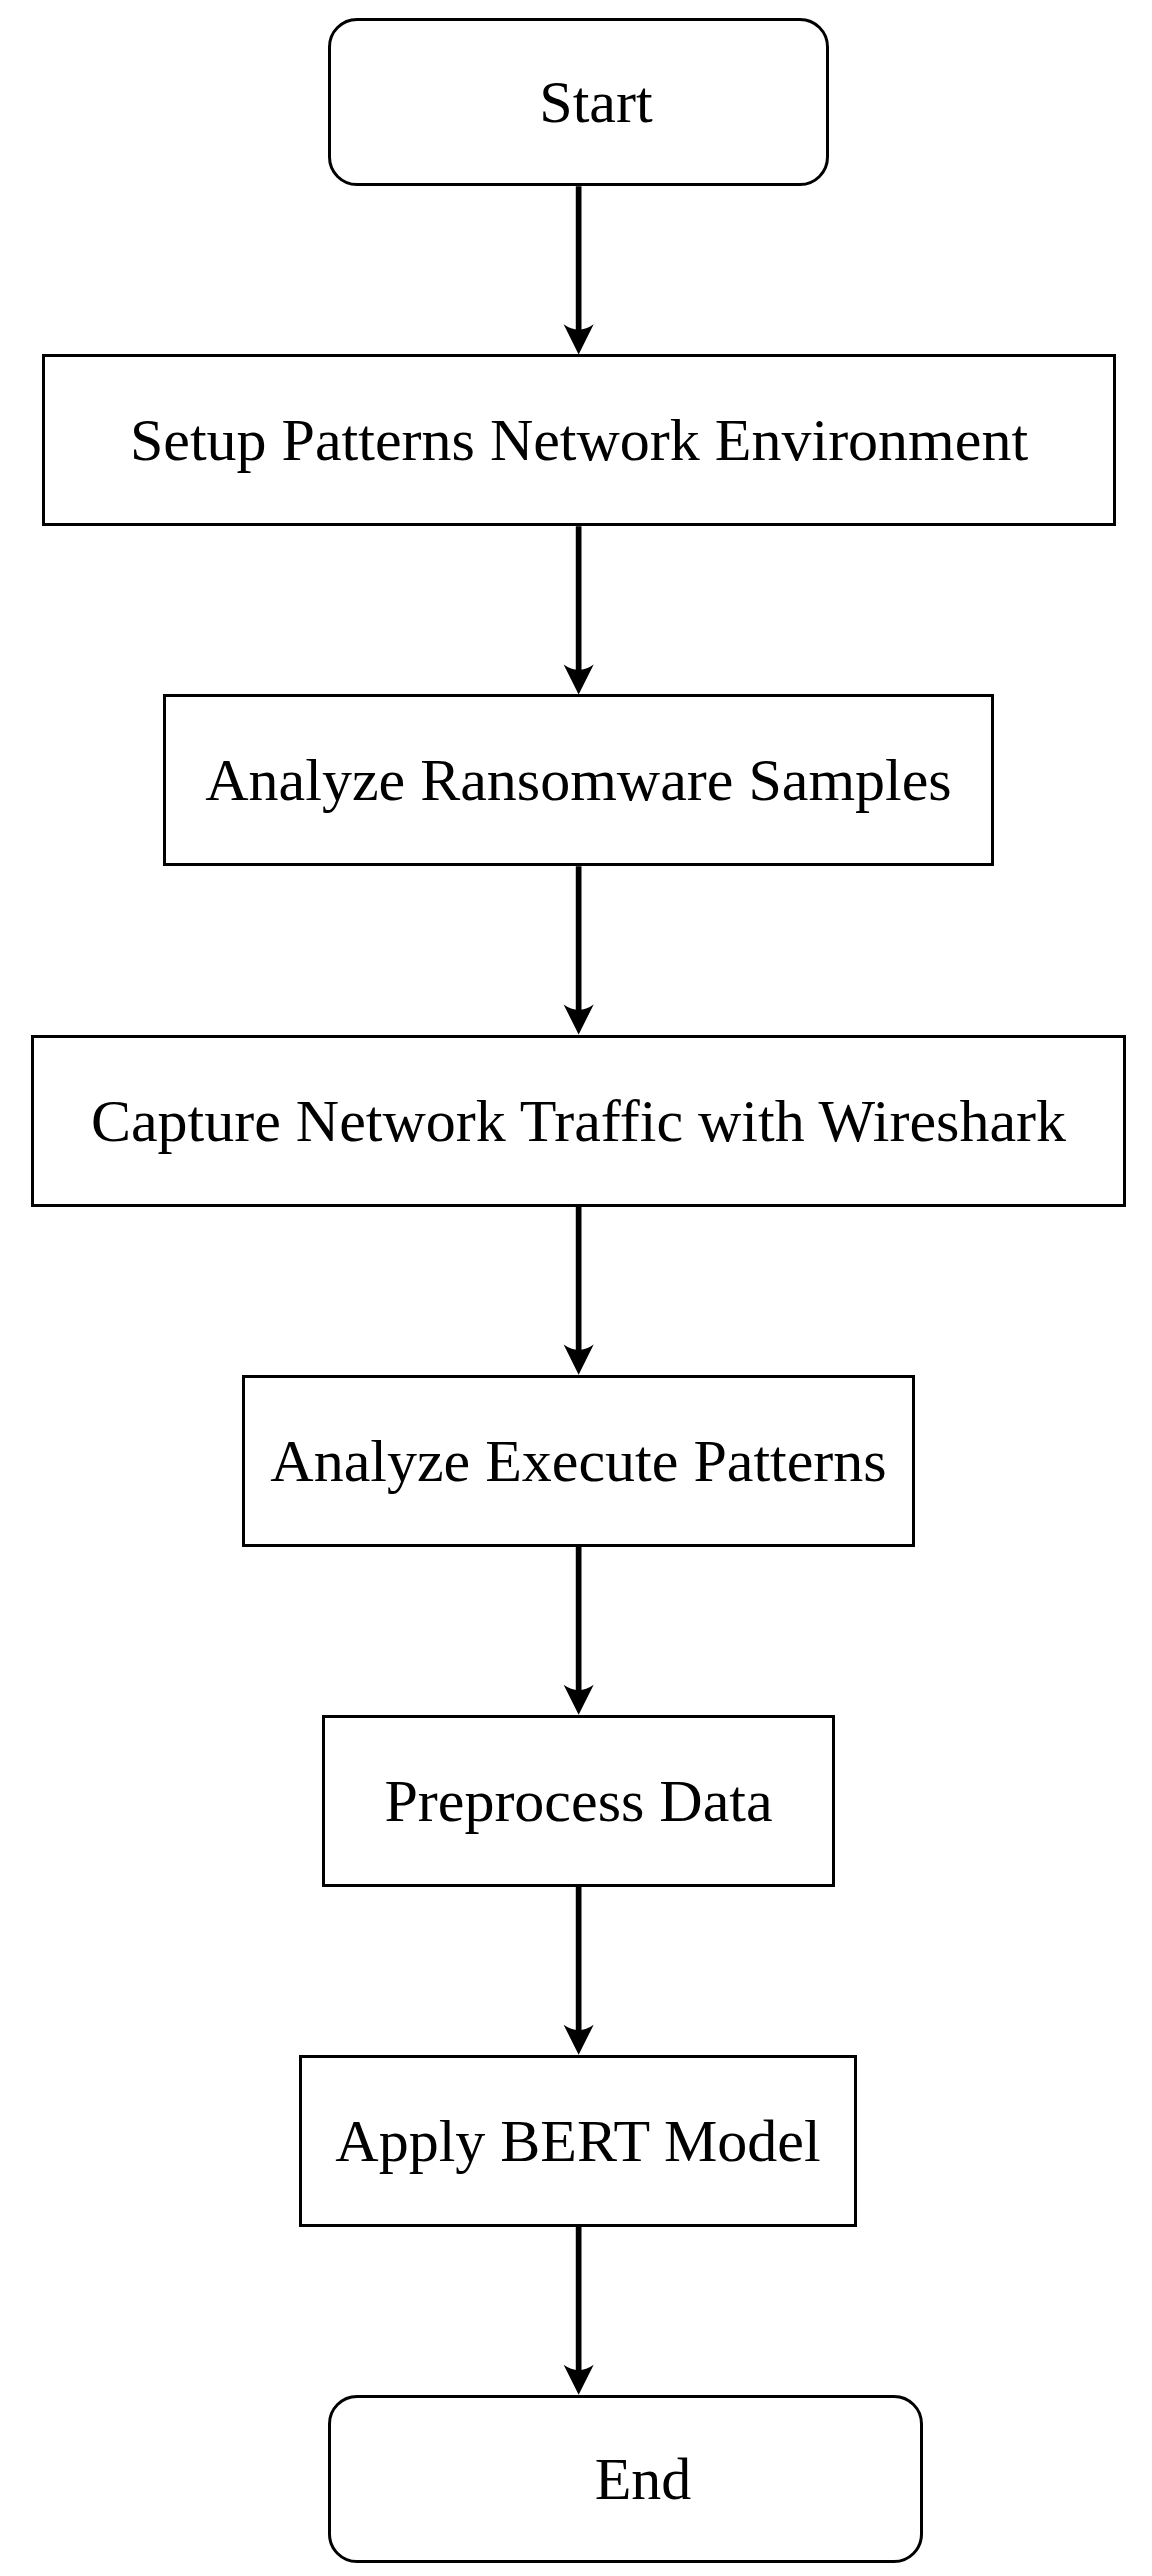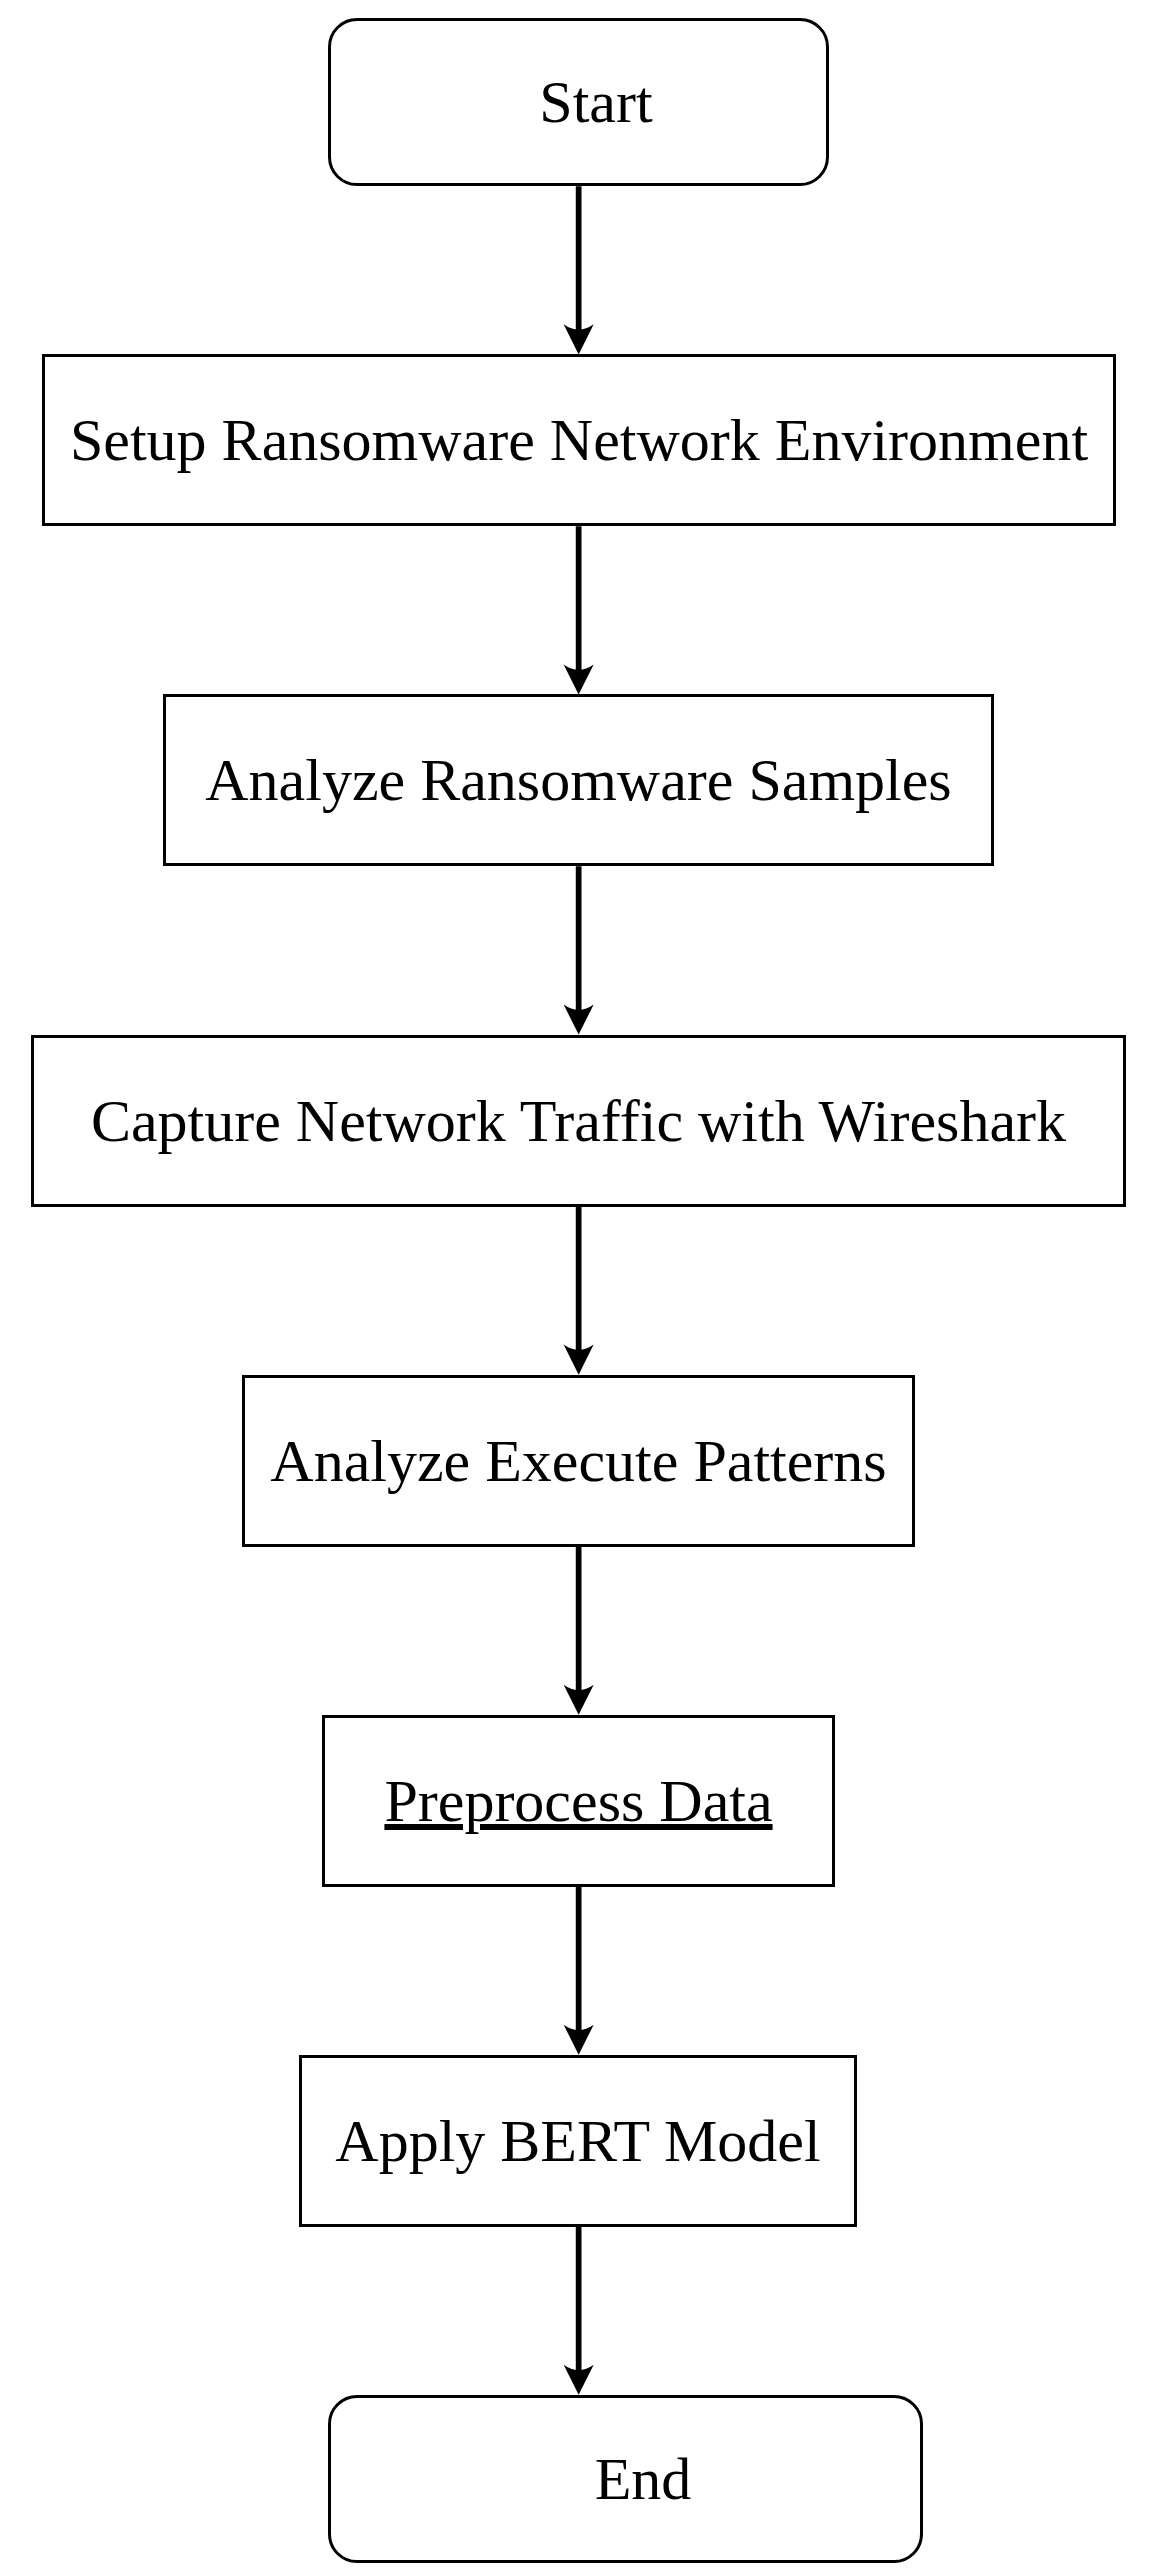--- a/index.html
+++ b/index.html
@@ -39,21 +39,21 @@
   .node.terminator {
     border-radius: 29px;
     padding-left: 35px;
   }
   
   .n-start      { left: 328px; top: 18px;   width: 501px;  height: 168px; }
   .n-setup      { left: 42px;  top: 354px;  width: 1074px; height: 172px; }
   .n-execute    { left: 163px; top: 694px;  width: 831px; height: 172px; }
   .n-capture    { left: 31px;  top: 1035px; width: 1095px; height: 172px; }
   .n-analyze    { left: 242px; top: 1375px; width: 673px;  height: 172px; }
-  .n-preprocess { left: 322px; top: 1715px; width: 513px;  height: 172px; text-decoration: underline; }
+  .n-preprocess { left: 322px; top: 1715px; width: 513px;  height: 172px; }
   .n-bert       { left: 299px; top: 2055px; width: 558px;  height: 172px; }
   .n-end        { left: 328px; top: 2395px; width: 595px;  height: 168px; }
 
   .edge-line {
     stroke: #000000;
     stroke-width: 8;
     fill: none;
   }
   .edge-head {
     fill: #000000;
@@ -94,21 +94,21 @@
       <line class="edge-line" x1="808" y1="3110" x2="808" y2="3320"></line>
       <path class="edge-head" d="M 808 3345 L 787 3303 Q 808 3318 829 3303 Z"></path>
     </g>
   </svg>
 
   <div class="node terminator n-start">
     <span>Start</span>
   </div>
 
   <div class="node n-setup">
-    <span>Setup Ransomware Network Environment</span>
+    <span>Setup Patterns Network Environment</span>
   </div>
 
   <div class="node n-execute">
     <span>Analyze Ransomware Samples</span>
   </div>
 
   <div class="node n-capture">
     <span>Capture Network Traffic with Wireshark</span>
   </div>
 

